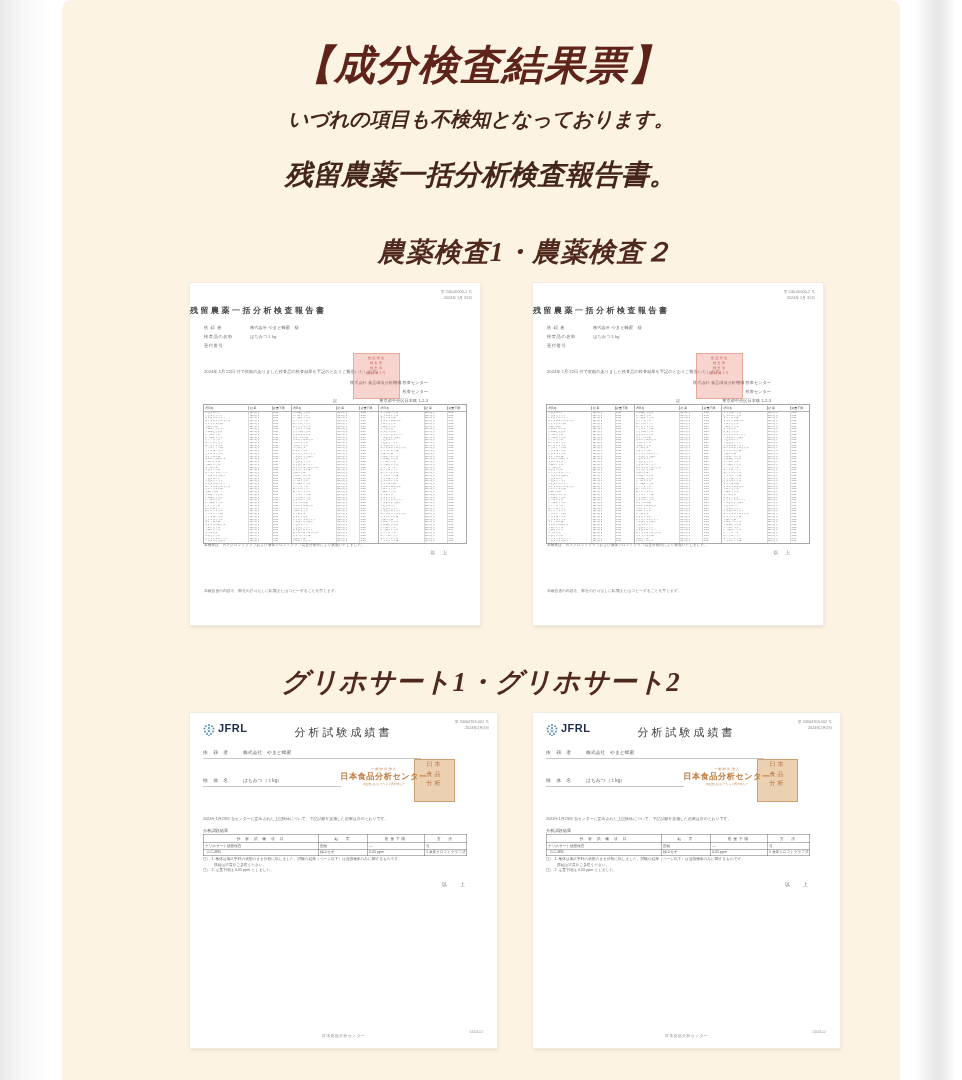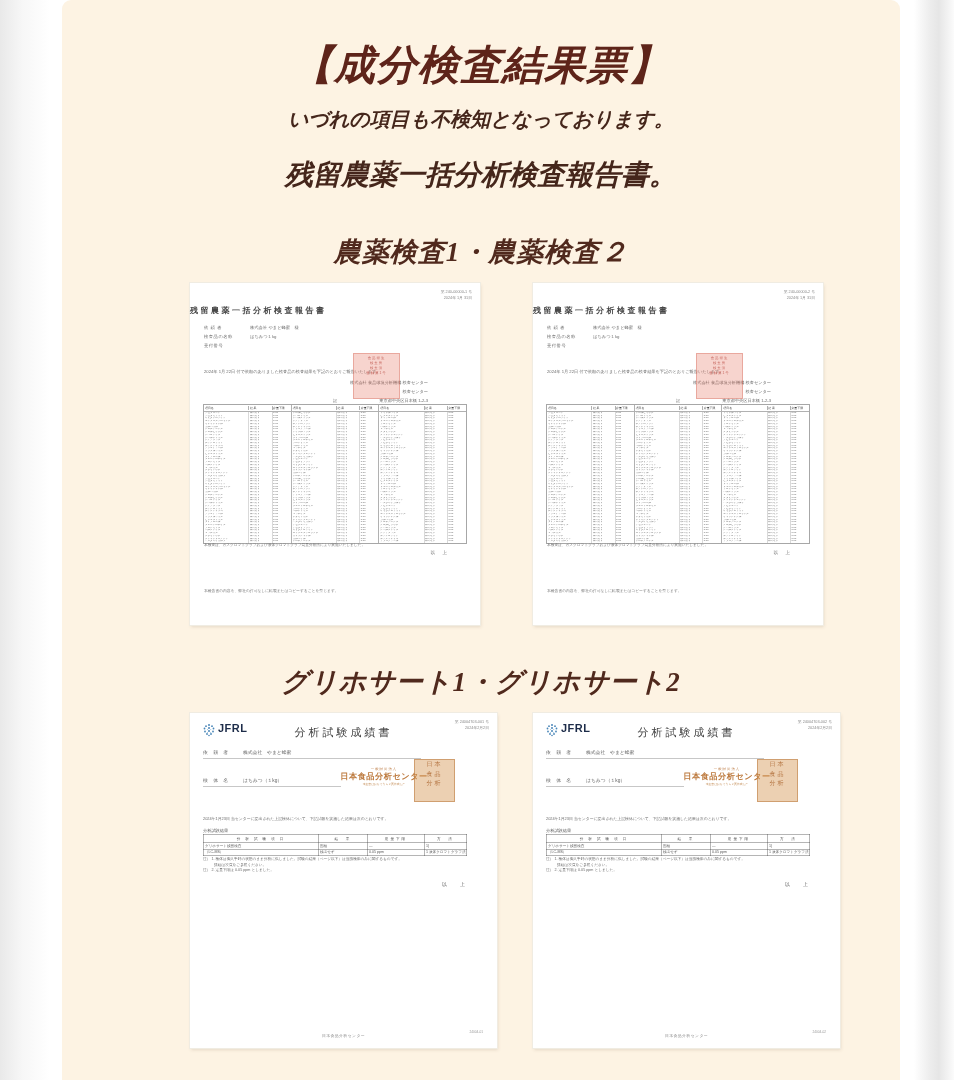--- a/index.html
+++ b/index.html
@@ -13,21 +13,21 @@
   .edge-right{position:absolute;left:914px;top:0;width:40px;height:1080px;
     background:linear-gradient(90deg,#ffffff 0%,#ededed 40%,#e6e6e6 62%,#fbfbfb 100%);}
   .panel{position:absolute;left:62px;top:0;width:838px;height:1080px;
     background:#fdf3e3;border-radius:9px 9px 0 0;}
   
   .h-serif{position:absolute;left:0;width:100%;text-align:center;
     font-family:"Liberation Serif","DejaVu Serif",serif;font-weight:700;font-style:italic;}
   .main-title{top:38px;font-size:41px;color:#5e241a;letter-spacing:1px;}
   .sub1{top:106px;font-size:20px;color:#45261b;}
   .sub2{top:156px;font-size:28px;color:#45261b;}
-  .sec1{top:234px;font-size:27px;color:#50291d;letter-spacing:1px;}
+  .sec1{top:234px;font-size:27px;color:#50291d;letter-spacing:1px;margin-left:44px;}
   .sec2{top:664px;font-size:27px;color:#50291d;letter-spacing:1px;}
   
   .doc{position:absolute;width:290px;background:#ffffff;
     box-shadow:0 0 0 1px #f0ece2,1px 2px 3px rgba(120,100,70,.18);}
   .pdoc{top:283px;height:342px;}
   .jdoc{top:713px;height:335px;padding-left:17px;}
   .doc-l{left:128px;} .doc-r{left:471px;}
   .bl{filter:blur(.3px);}
   .ref{position:absolute;right:8px;font-size:3.8px;color:#8a8a8a;white-space:nowrap;}
   .r1{top:6px;} .r2{top:12px;}

